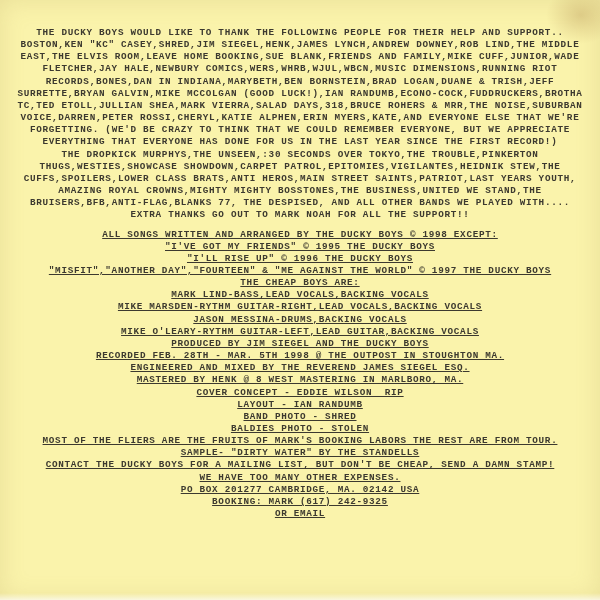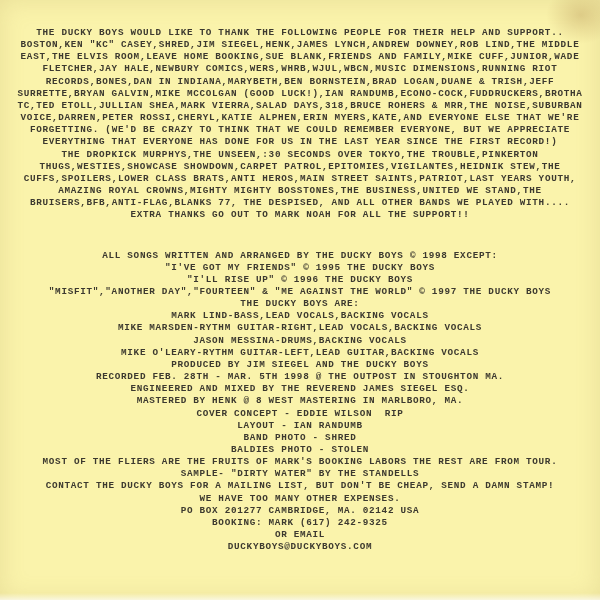--- a/index.html
+++ b/index.html
@@ -18,21 +18,21 @@
     font-family: "Liberation Mono", "DejaVu Sans Mono", monospace;
     font-weight: 700;
     font-size: 9.3px;
     letter-spacing: 0.7px;
     line-height: 12.15px;
     color: #3c392f;
     text-align: center;
   }
   .line { white-space: pre; }
   .block { margin: 0; }
-  .block.credits { margin-top: 28px; }
+  .block.credits { margin-top: 7px; text-decoration: underline; }
   .scan-smudge-top-right {
     position: absolute; top: -14px; right: -16px;
     width: 70px; height: 58px;
     background: radial-gradient(closest-side, rgba(190,160,95,0.45), rgba(190,160,95,0.0));
     border-radius: 50%;
     pointer-events: none;
   }
   .scan-edge-bottom {
     position: absolute; left: 0; bottom: 0;
     width: 600px; height: 7px;
@@ -62,38 +62,37 @@
     <div class="line">AMAZING ROYAL CROWNS,MIGHTY MIGHTY BOSSTONES,THE BUSINESS,UNITED WE STAND,THE</div>
     <div class="line">BRUISERS,BFB,ANTI-FLAG,BLANKS 77, THE DESPISED, AND ALL OTHER BANDS WE PLAYED WITH....</div>
     <div class="line">EXTRA THANKS GO OUT TO MARK NOAH FOR ALL THE SUPPORT!!</div>
   </section>
 
   <section class="block credits">
     <div class="line">ALL SONGS WRITTEN AND ARRANGED BY THE DUCKY BOYS © 1998 EXCEPT:</div>
     <div class="line">"I'VE GOT MY FRIENDS" © 1995 THE DUCKY BOYS</div>
     <div class="line">"I'LL RISE UP" © 1996 THE DUCKY BOYS</div>
     <div class="line">"MISFIT","ANOTHER DAY","FOURTEEN" &amp; "ME AGAINST THE WORLD" © 1997 THE DUCKY BOYS</div>
-    <div class="line">THE DUCKY BOYS ARE:</div>
+    <div class="line">THE CHEAP BOYS ARE:</div>
     <div class="line">MARK LIND-BASS,LEAD VOCALS,BACKING VOCALS</div>
     <div class="line">MIKE MARSDEN-RYTHM GUITAR-RIGHT,LEAD VOCALS,BACKING VOCALS</div>
     <div class="line">JASON MESSINA-DRUMS,BACKING VOCALS</div>
     <div class="line">MIKE O'LEARY-RYTHM GUITAR-LEFT,LEAD GUITAR,BACKING VOCALS</div>
     <div class="line">PRODUCED BY JIM SIEGEL AND THE DUCKY BOYS</div>
     <div class="line">RECORDED FEB. 28TH - MAR. 5TH 1998 @ THE OUTPOST IN STOUGHTON MA.</div>
     <div class="line">ENGINEERED AND MIXED BY THE REVEREND JAMES SIEGEL ESQ.</div>
     <div class="line">MASTERED BY HENK @ 8 WEST MASTERING IN MARLBORO, MA.</div>
     <div class="line">COVER CONCEPT - EDDIE WILSON  RIP</div>
     <div class="line">LAYOUT - IAN RANDUMB</div>
     <div class="line">BAND PHOTO - SHRED</div>
     <div class="line">BALDIES PHOTO - STOLEN</div>
     <div class="line">MOST OF THE FLIERS ARE THE FRUITS OF MARK'S BOOKING LABORS THE REST ARE FROM TOUR.</div>
     <div class="line">SAMPLE- "DIRTY WATER" BY THE STANDELLS</div>
     <div class="line">CONTACT THE DUCKY BOYS FOR A MAILING LIST, BUT DON'T BE CHEAP, SEND A DAMN STAMP!</div>
     <div class="line">WE HAVE TOO MANY OTHER EXPENSES.</div>
     <div class="line">PO BOX 201277 CAMBRIDGE, MA. 02142 USA</div>
     <div class="line">BOOKING: MARK (617) 242-9325</div>
     <div class="line">OR EMAIL</div>
-    <div class="line">DUCKYBOYS@DUCKYBOYS.COM</div>
   </section>
 
   <div class="scan-smudge-top-right"></div>
   <div class="scan-edge-bottom"></div>
 </div>
 
 </body></html>

